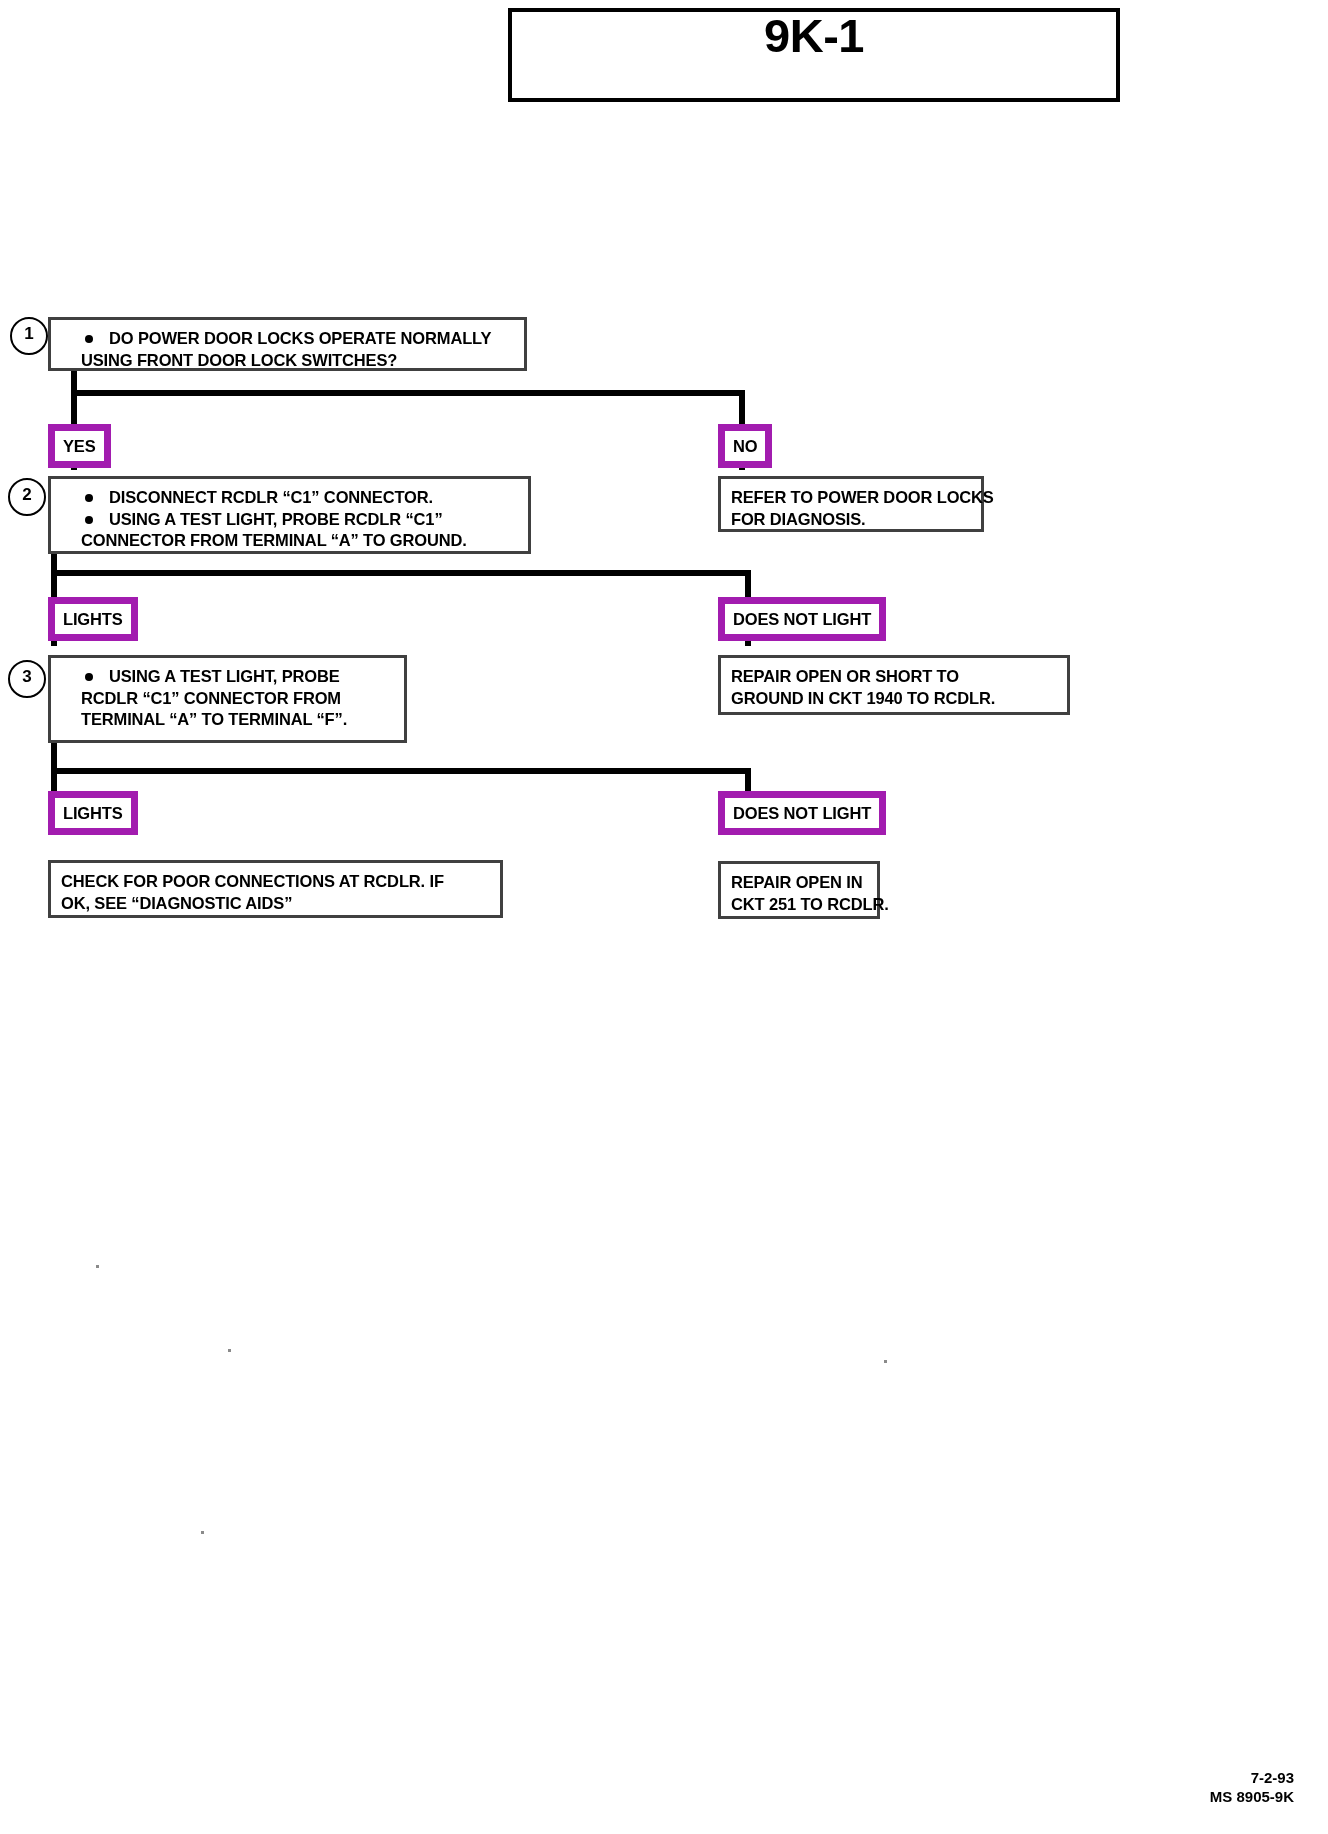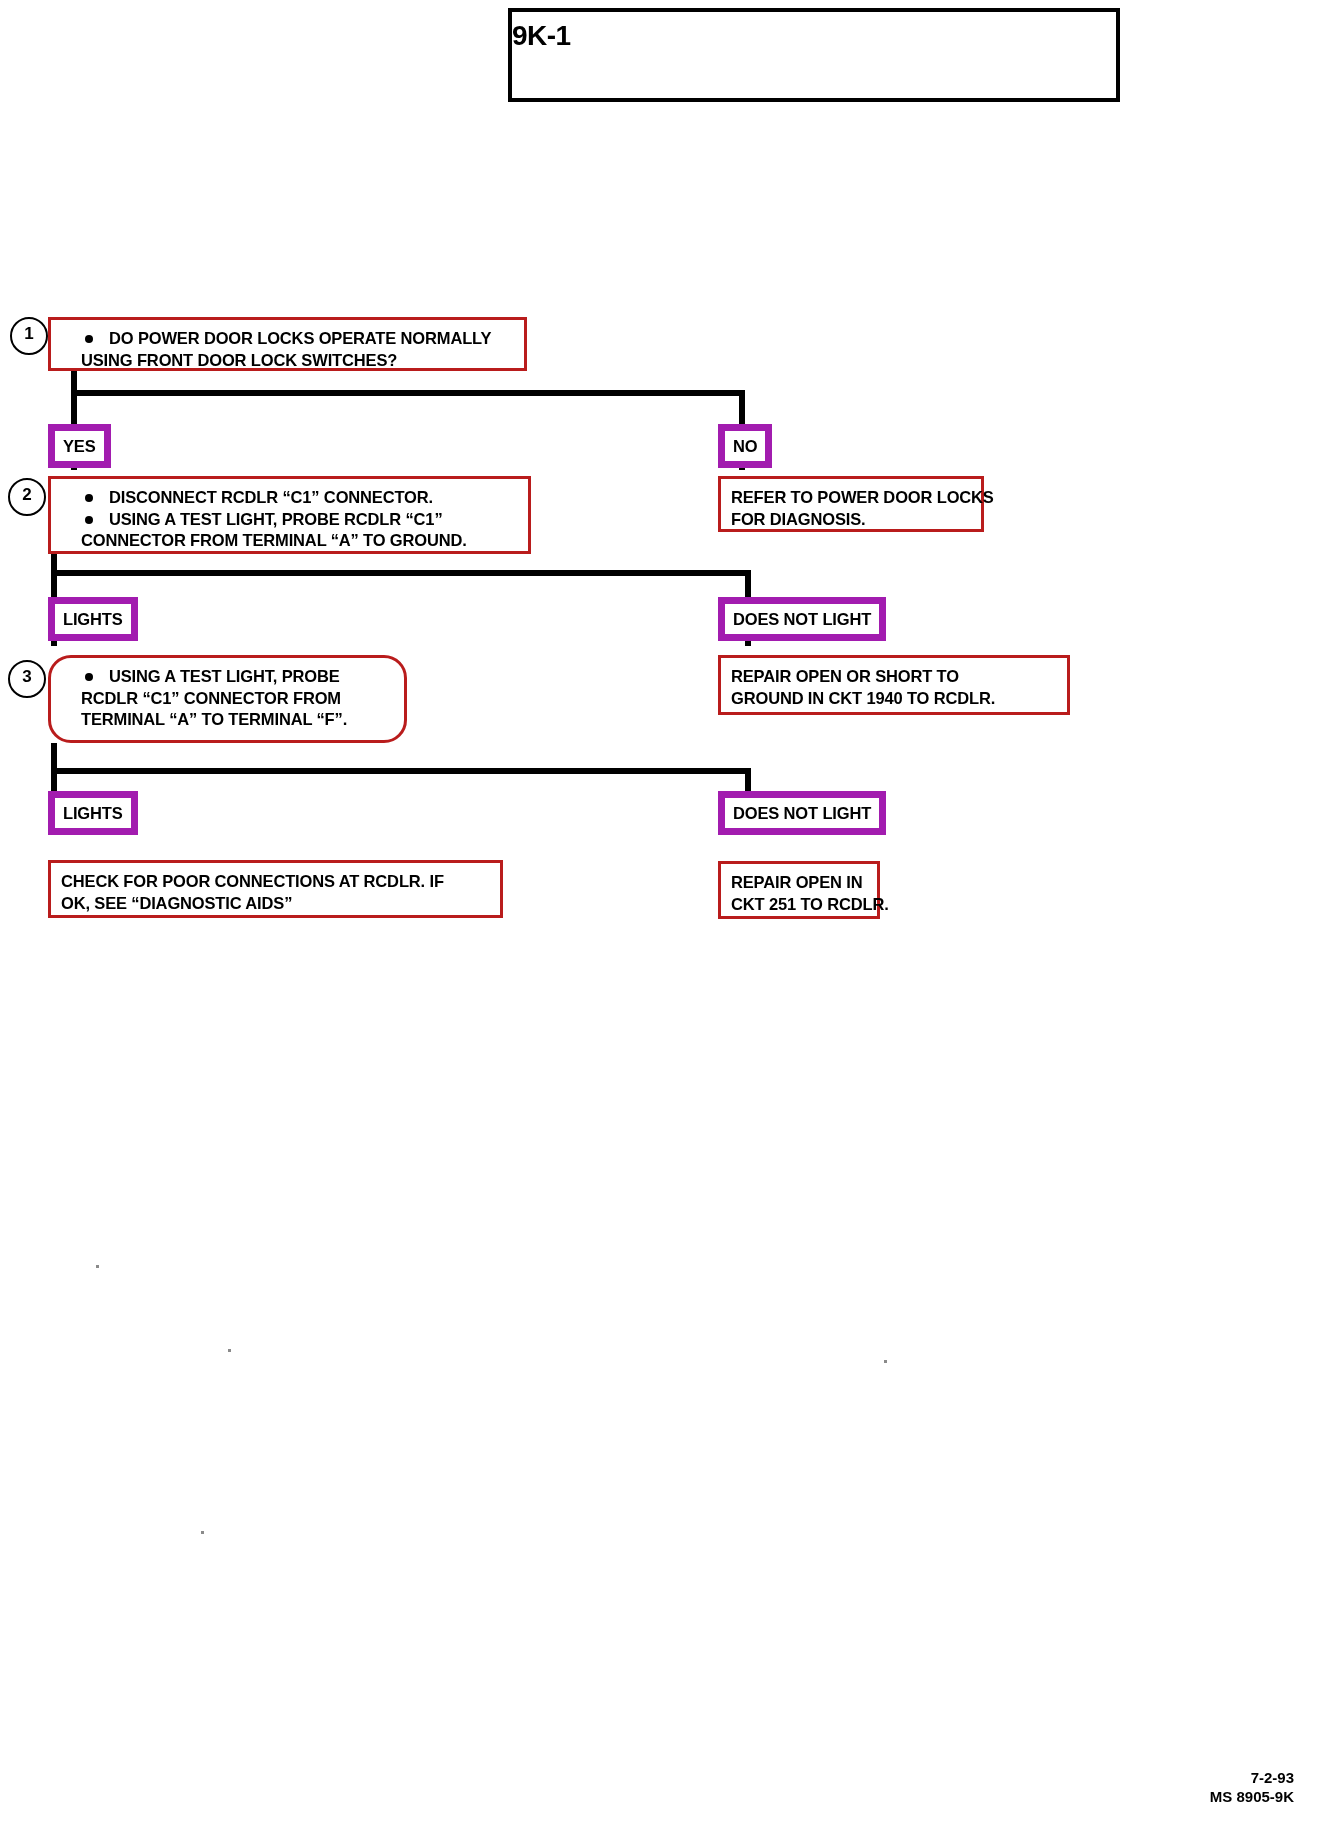--- a/index.html
+++ b/index.html
@@ -25,22 +25,22 @@
     height: 94px;
     border: 4px solid #000;
     box-sizing: border-box;
     background: #fff;
   }
   #title-code {
     position: absolute;
     top: 2px;
     left: 0;
     width: 100%;
-    text-align: left;
-    font-size: 28px;
+    text-align: center;
+    font-size: 47px;
     font-weight: bold;
     letter-spacing: -0.5px;
     line-height: 44px;
   }
   #title-main {
     position: absolute;
     top: 44px;
     left: 0;
     width: 100%;
     text-align: center;
@@ -48,21 +48,21 @@
     font-weight: bold;
     letter-spacing: -0.6px;
     line-height: 40px;
     white-space: nowrap;
   }
 
   
   .node {
     position: absolute;
     box-sizing: border-box;
-    border: 3px solid #b91c1c;
+    border: 3px solid #404040;
     background: #fff;
     font-size: 16.5px;
     font-weight: bold;
     letter-spacing: -0.15px;
     line-height: 21.5px;
     padding: 8px 10px 8px 10px;
   }
   .node .line { white-space: nowrap; display: block; }
 
   .bullet-node { padding-left: 30px; }
@@ -185,21 +185,21 @@
 </div>
 
 <div class="vline" style="left:51px; top:554px; height:92px;"></div>
 <div class="hline" style="left:51px; top:570px; width:700px;"></div>
 <div class="vline" style="left:745px; top:570px; height:76px;"></div>
 
 <div class="chip" style="left:48px; top:597px;">LIGHTS</div>
 <div class="chip" style="left:718px; top:597px;">DOES NOT LIGHT</div>
 
 <div class="step-circle" style="left:8px; top:660px;">3</div>
-<div class="node bullet-node" style="left:48px; top:655px; width:359px; height:88px;border-radius:23px;">
+<div class="node bullet-node" style="left:48px; top:655px; width:359px; height:88px;">
   <div class="bullet-row">
     <span class="dot"></span>
     <span class="line">USING A TEST LIGHT, PROBE</span>
     <span class="line" style="margin-left:-28px;">RCDLR “C1” CONNECTOR FROM</span>
     <span class="line" style="margin-left:-28px;">TERMINAL “A” TO TERMINAL “F”.</span>
   </div>
 </div>
 
 <div class="node" style="left:718px; top:655px; width:352px; height:60px;">
   <span class="line">REPAIR OPEN OR SHORT TO</span>

